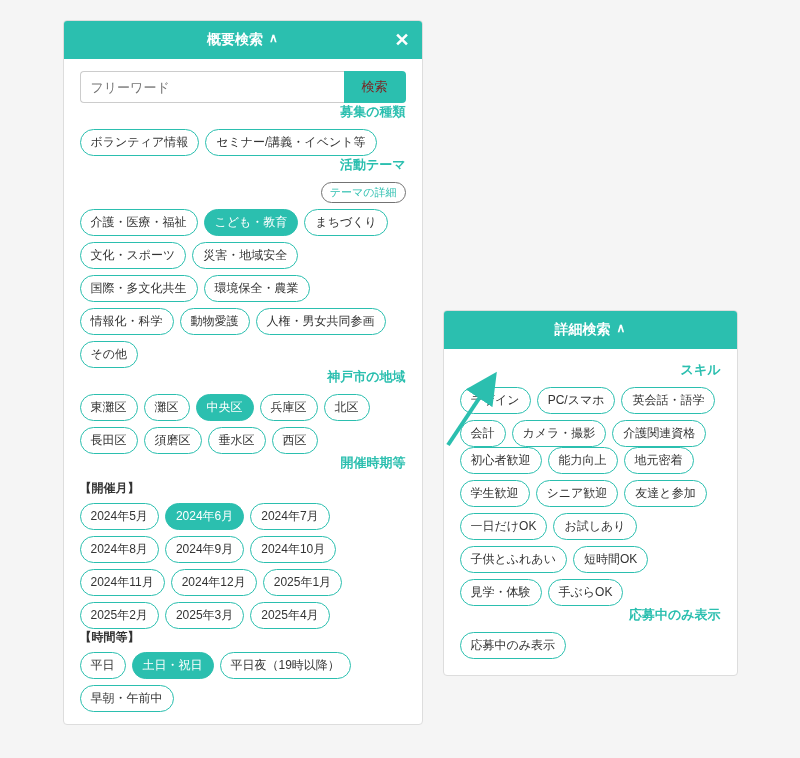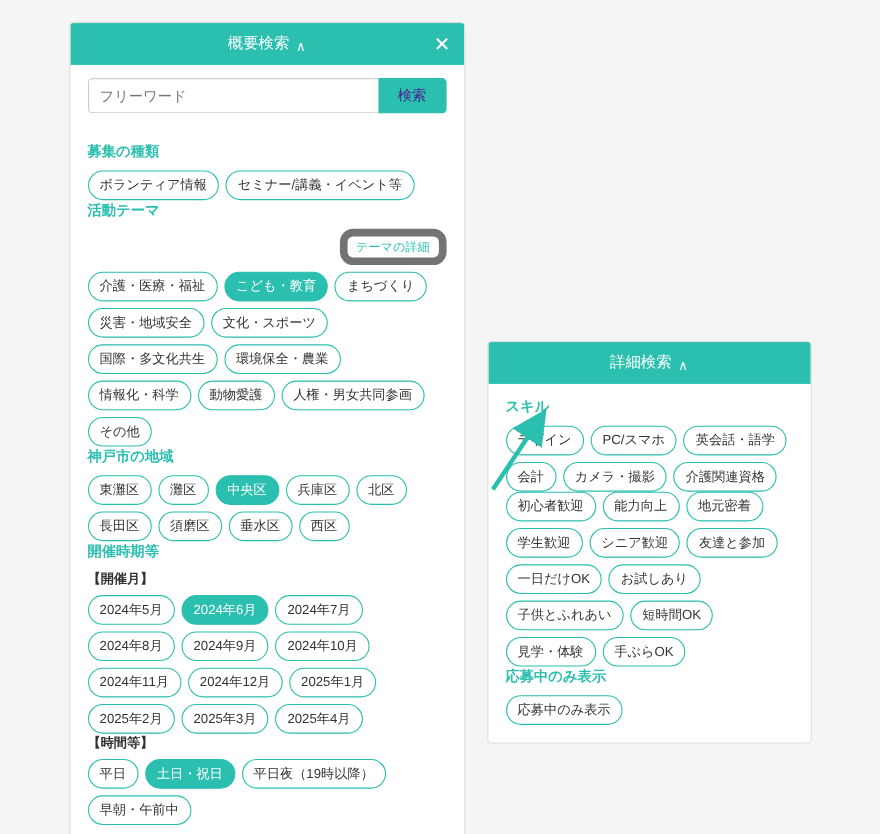--- a/index.html
+++ b/index.html
@@ -25,23 +25,23 @@
       overflow: hidden;
       margin-top: 10px;
     }
 
     .panel-header {
       background: #2bbfaf;
       color: #fff;
       text-align: center;
       padding: 10px;
       font-size: 14px;
-      font-weight: normal;
-      display: flex;
-      align-items: flex-end;
+      font-weight: bold;
+      display: flex;
+      align-items: flex-start;
       justify-content: center;
       position: relative;
     }
 
     .panel-header .close-btn {
       position: absolute;
       right: 12px;
       top: 50%;
       transform: translateY(-50%);
       cursor: pointer;
@@ -55,45 +55,45 @@
     }
 
     .panel-body {
       padding: 12px 16px;
     }
 
     
     .search-bar {
       display: flex;
       gap: 0;
-      margin-bottom: 26px;
+      margin-bottom: 0;
     }
     .search-bar input {
       flex: 1;
       border: 1px solid #ccc;
       border-right: none;
       padding: 7px 10px;
       font-size: 13px;
       border-radius: 4px 0 0 4px;
       outline: none;
     }
     .search-bar button {
       background: #2bbfaf;
-      color: #4c1d95;
+      color: #7f1d1d;
       border: none;
       padding: 7px 18px;
       font-size: 13px;
       border-radius: 0 4px 4px 0;
       cursor: pointer;
     }
 
     
     .section-title {
       color: #2bbfaf;
-      text-align: left;
+      text-align: right;
       font-size: 13px;
       font-weight: bold;
       margin-bottom: 8px;
     }
 
     
     .tag-group {
       display: flex;
       flex-wrap: wrap;
       gap: 6px;
@@ -118,21 +118,21 @@
 
     
     .theme-detail-link {
       display: flex;
       justify-content: flex-end;
       margin-bottom: 6px;
     }
     .theme-detail-link a {
       font-size: 11px;
       color: #2bbfaf;
-      border: 7px solid #737373;
+      border: 1px solid #737373;
       border-radius: 12px;
       padding: 2px 8px;
       text-decoration: none;
     }
 
     
     .sub-label {
       font-size: 12px;
       color: #333;
       font-weight: bold;
@@ -196,22 +196,22 @@
         </div>
 
       <div class="section-title">活動テーマ</div>
       <div class="theme-detail-link">
         <a href="#">テーマの詳細</a>
       </div>
       <div class="tag-group" id="theme-tags">
           <span class="tag">介護・医療・福祉</span>
           <span class="tag active">こども・教育</span>
           <span class="tag">まちづくり</span>
+          <span class="tag">文化・スポーツ</span>
           <span class="tag">災害・地域安全</span>
-          <span class="tag">文化・スポーツ</span>
           <span class="tag">国際・多文化共生</span>
           <span class="tag">環境保全・農業</span>
           <span class="tag">情報化・科学</span>
           <span class="tag">動物愛護</span>
           <span class="tag">人権・男女共同参画</span>
           <span class="tag">その他</span>
         </div>
 
       <div class="section-title">神戸市の地域</div>
       <div class="tag-group" id="area-tags">

